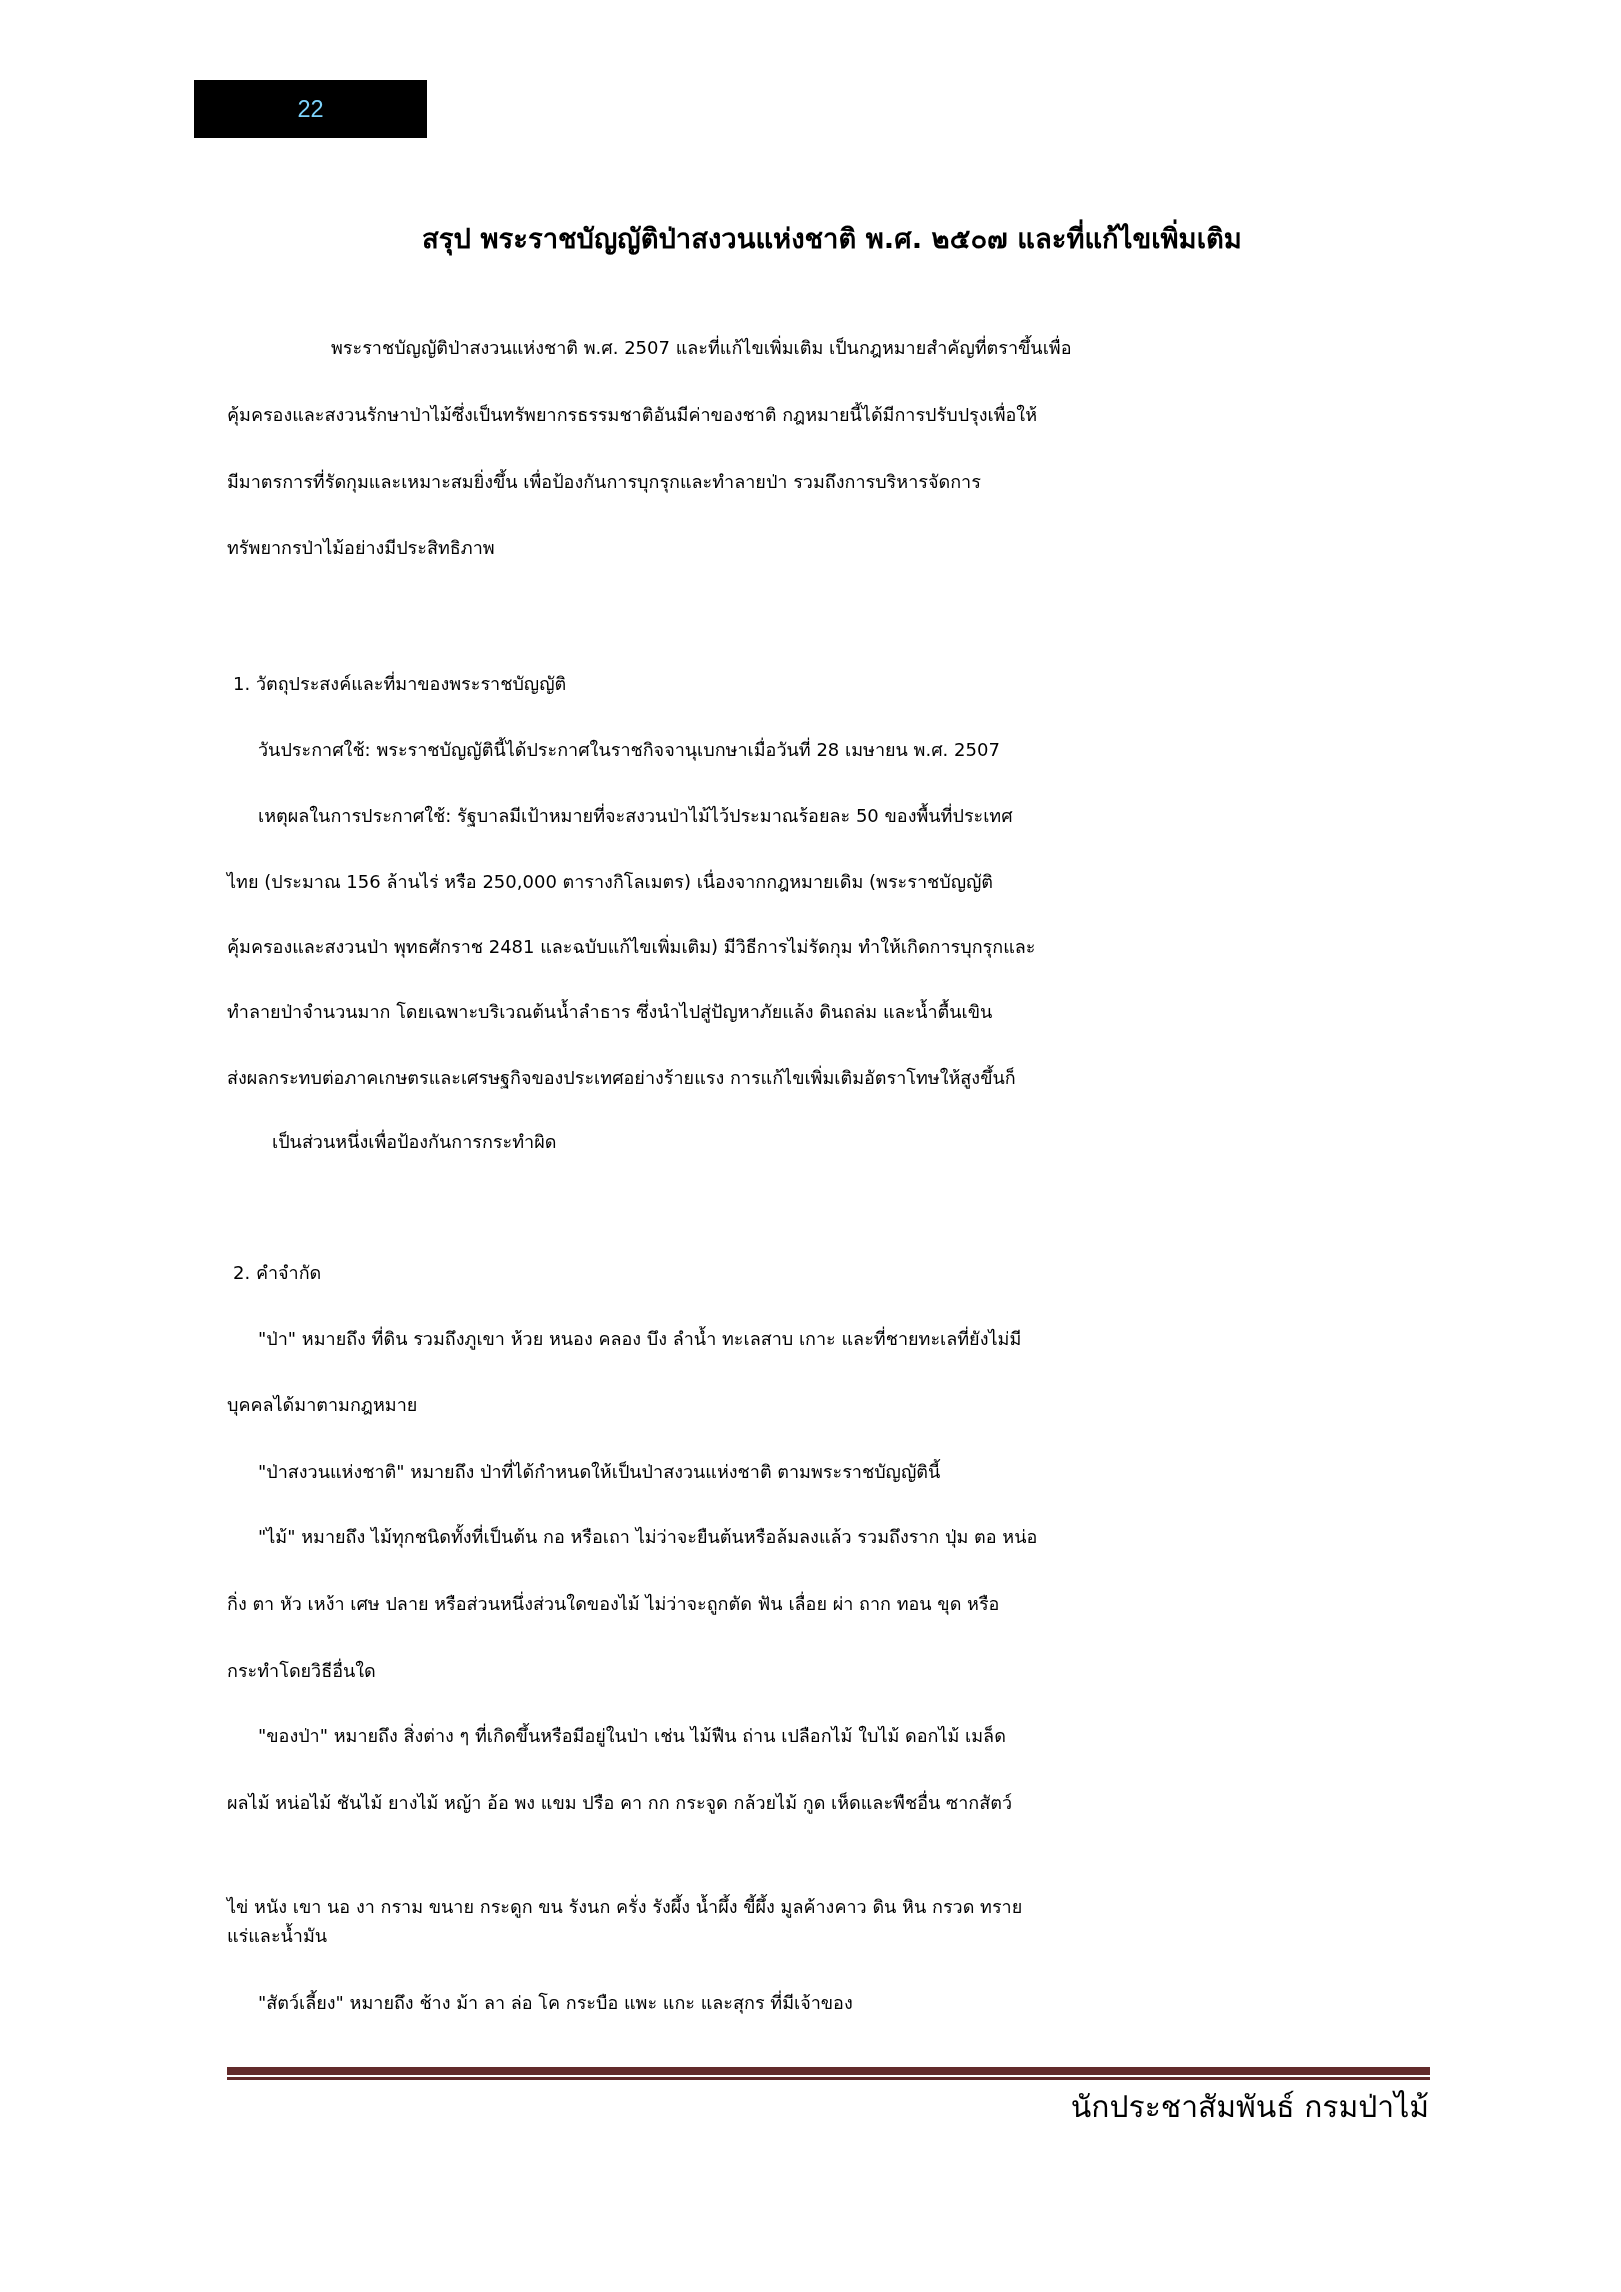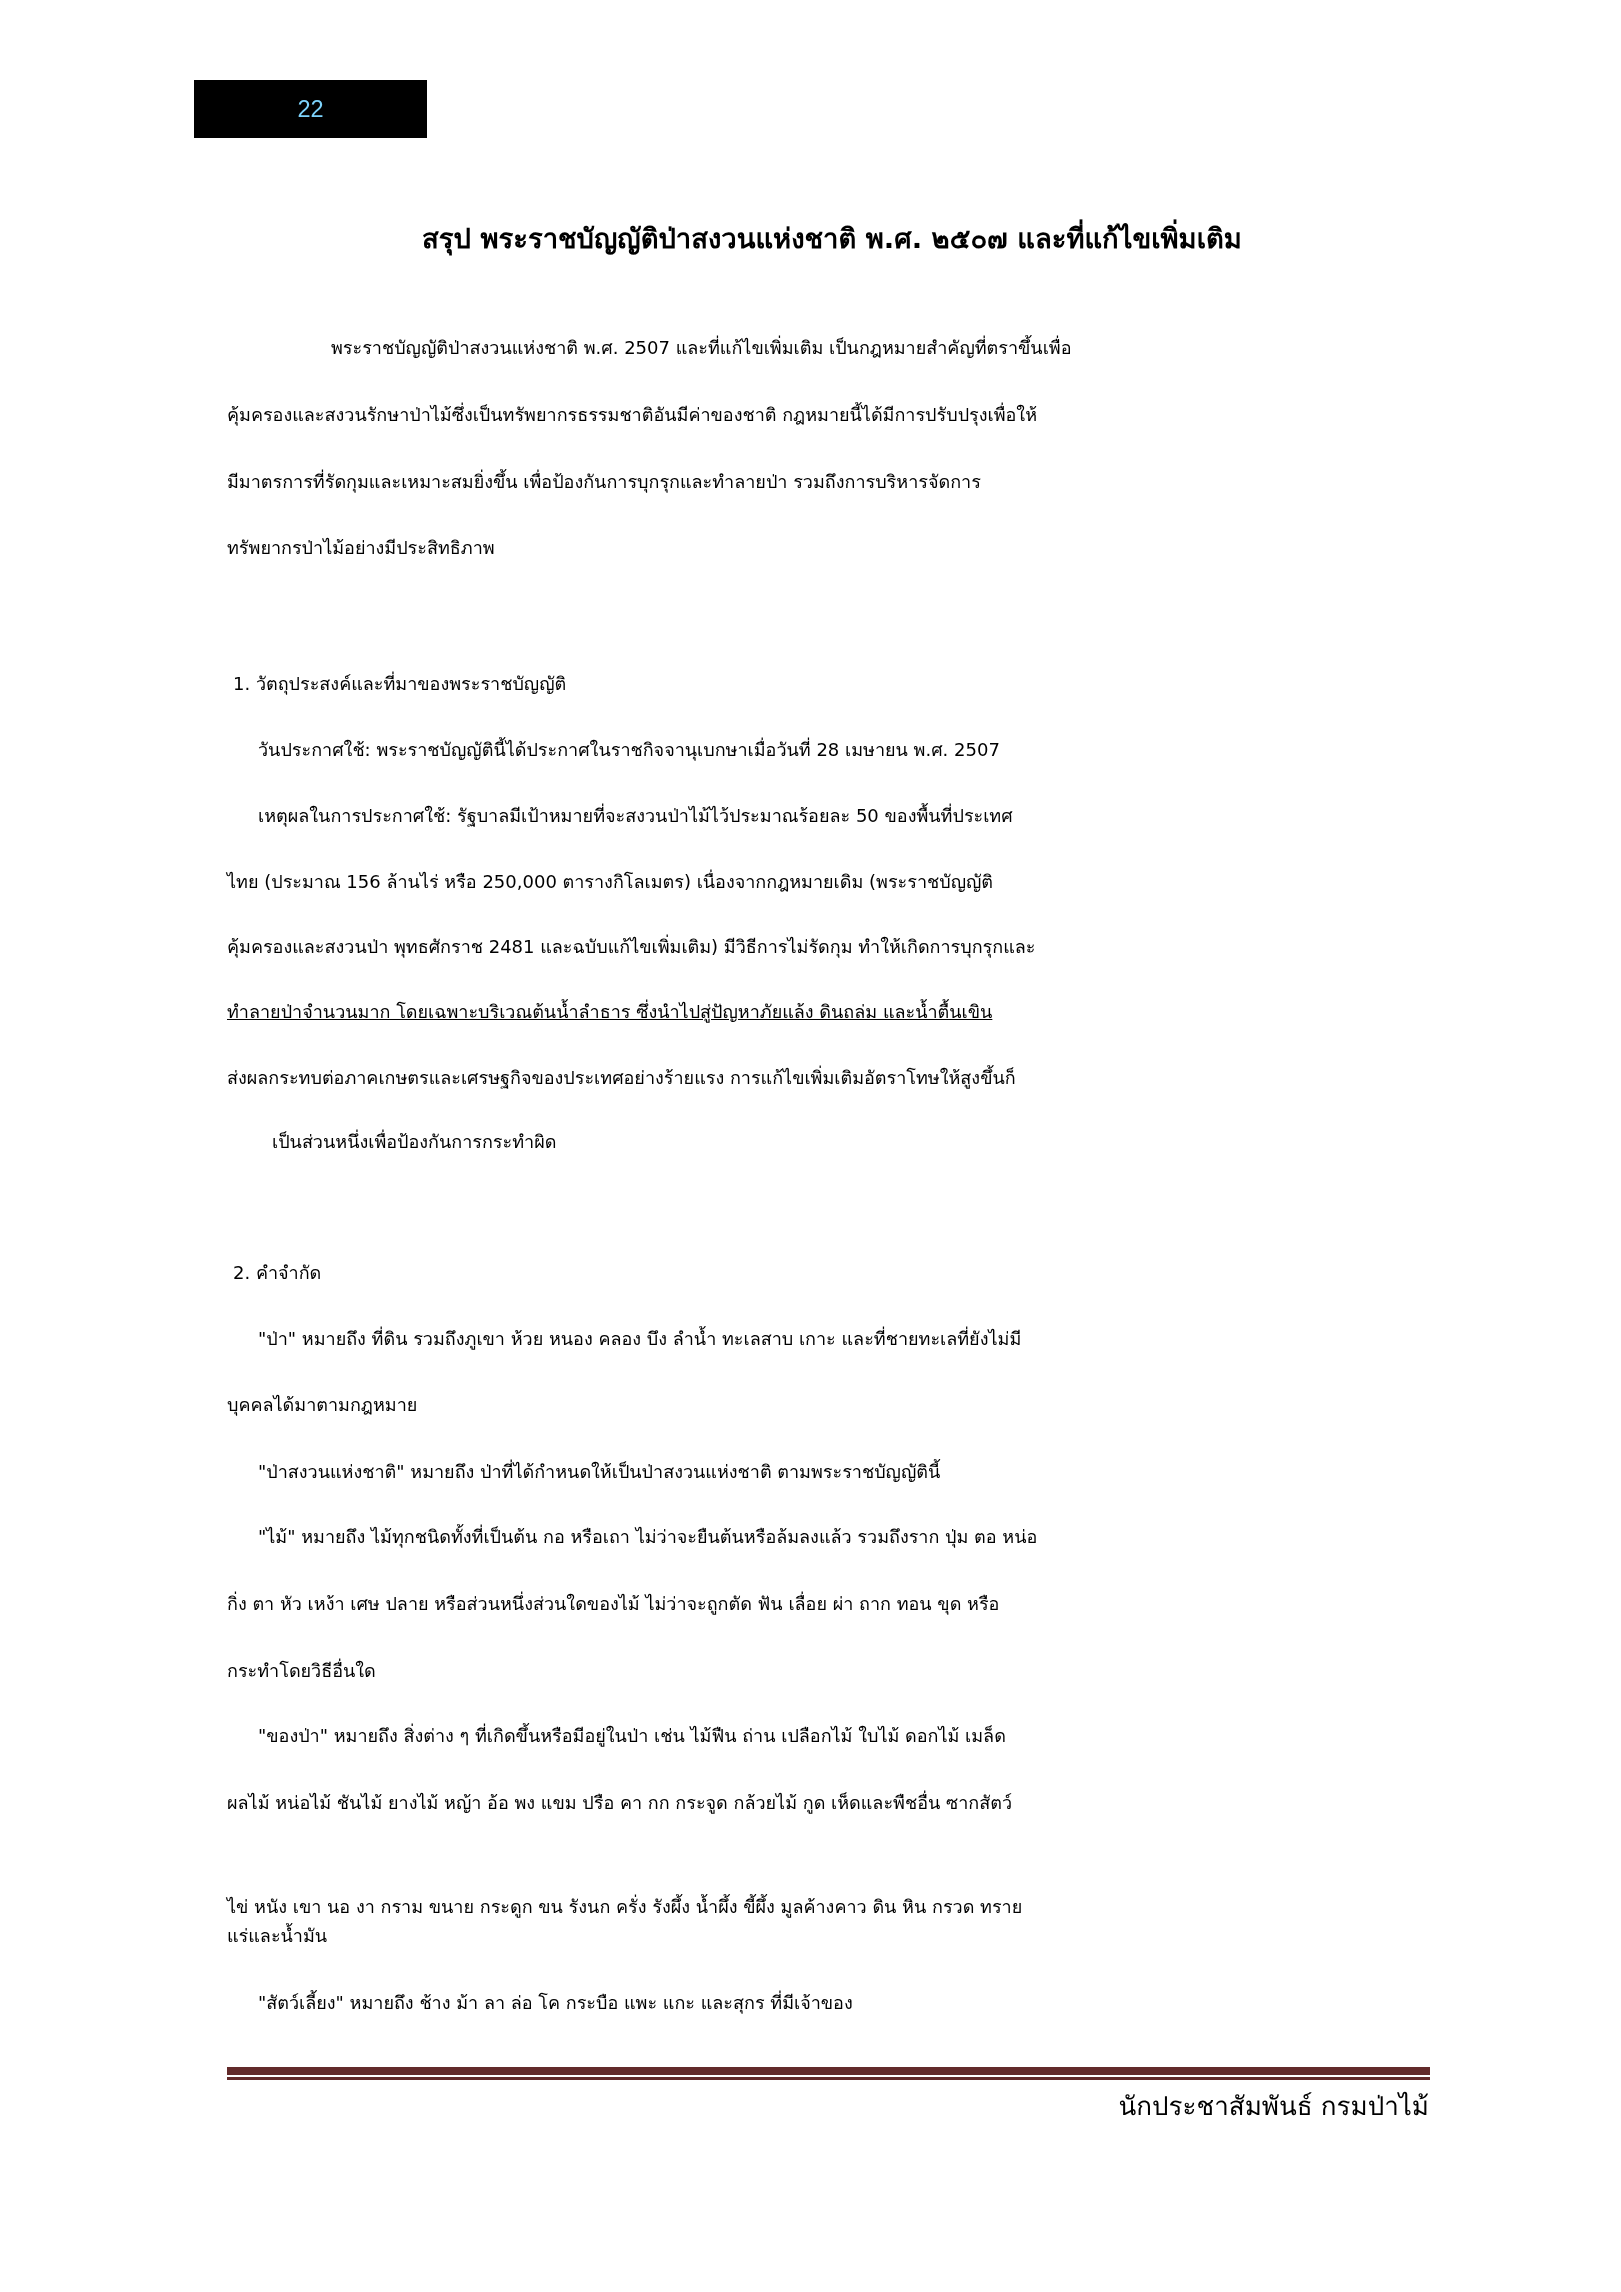--- a/index.html
+++ b/index.html
@@ -6,42 +6,42 @@
   body { width: 1621px; height: 2293px; position: relative; overflow: hidden;
          font-family: "DejaVu Sans", "Liberation Sans", sans-serif; color: #000; }
   .page-num-box { position: absolute; left: 194px; top: 80px; width: 233px; height: 58px;
                   background: #000; color: #7dd3fc; display: flex; align-items: center; justify-content: center;
                   font-size: 23.5px; font-family: "Liberation Sans", sans-serif; }
   .title { position: absolute; left: 0; width: 1664px; top: 214px; text-align: center;
            font-weight: bold; font-size: 27.4px; line-height: 49px; white-space: nowrap; }
   .line { position: absolute; height: 39px; line-height: 39px; font-size: 18px; white-space: nowrap; }
   .footer-rule-thick { position: absolute; left: 227px; width: 1203px; top: 2067px; height: 7.8px; background: #622a2a; }
   .footer-rule-thin { position: absolute; left: 227px; width: 1203px; top: 2077px; height: 2.9px; background: #622a2a; }
-  .footer-text { position: absolute; right: 192px; top: 2088px; font-size: 26px; line-height: 37px; white-space: nowrap; }
+  .footer-text { position: absolute; right: 192px; top: 2088px; font-size: 30px; line-height: 37px; white-space: nowrap; }
 </style>
 </head>
 <body>
 
 <div class="page-num-box">
   <span>22</span>
 </div>
 
 <div class="title">สรุป พระราชบัญญัติป่าสงวนแห่งชาติ พ.ศ. ๒๕๐๗ และที่แก้ไขเพิ่มเติม</div>
 
 <div id="body-lines">
     <div class="line" style="left: 331px; top: 328px;">พระราชบัญญัติป่าสงวนแห่งชาติ พ.ศ. 2507 และที่แก้ไขเพิ่มเติม เป็นกฎหมายสำคัญที่ตราขึ้นเพื่อ</div>
     <div class="line" style="left: 227px; top: 395px;">คุ้มครองและสงวนรักษาป่าไม้ซึ่งเป็นทรัพยากรธรรมชาติอันมีค่าของชาติ กฎหมายนี้ได้มีการปรับปรุงเพื่อให้</div>
     <div class="line" style="left: 227px; top: 462px;">มีมาตรการที่รัดกุมและเหมาะสมยิ่งขึ้น เพื่อป้องกันการบุกรุกและทำลายป่า รวมถึงการบริหารจัดการ</div>
     <div class="line" style="left: 227px; top: 528px;">ทรัพยากรป่าไม้อย่างมีประสิทธิภาพ</div>
     <div class="line" style="left: 233px; top: 664px;">1. วัตถุประสงค์และที่มาของพระราชบัญญัติ</div>
     <div class="line" style="left: 258px; top: 730px;">วันประกาศใช้: พระราชบัญญัตินี้ได้ประกาศในราชกิจจานุเบกษาเมื่อวันที่ 28 เมษายน พ.ศ. 2507</div>
     <div class="line" style="left: 258px; top: 796px;">เหตุผลในการประกาศใช้: รัฐบาลมีเป้าหมายที่จะสงวนป่าไม้ไว้ประมาณร้อยละ 50 ของพื้นที่ประเทศ</div>
     <div class="line" style="left: 227px; top: 862px; text-align: right;">ไทย (ประมาณ 156 ล้านไร่ หรือ 250,000 ตารางกิโลเมตร) เนื่องจากกฎหมายเดิม (พระราชบัญญัติ</div>
     <div class="line" style="left: 227px; top: 927px;">คุ้มครองและสงวนป่า พุทธศักราช 2481 และฉบับแก้ไขเพิ่มเติม) มีวิธีการไม่รัดกุม ทำให้เกิดการบุกรุกและ</div>
-    <div class="line" style="left: 227px; top: 992px; text-decoration: underline;">ทำลายป่าจำนวนมาก โดยเฉพาะบริเวณต้นน้ำลำธาร ซึ่งนำไปสู่ปัญหาภัยแล้ง ดินถล่ม และน้ำตื้นเขิน</div>
+    <div class="line" style="left: 227px; top: 992px;">ทำลายป่าจำนวนมาก โดยเฉพาะบริเวณต้นน้ำลำธาร ซึ่งนำไปสู่ปัญหาภัยแล้ง ดินถล่ม และน้ำตื้นเขิน</div>
     <div class="line" style="left: 227px; top: 1058px;">ส่งผลกระทบต่อภาคเกษตรและเศรษฐกิจของประเทศอย่างร้ายแรง การแก้ไขเพิ่มเติมอัตราโทษให้สูงขึ้นก็</div>
     <div class="line" style="left: 227px; top: 1122px; margin-left: 45px;">เป็นส่วนหนึ่งเพื่อป้องกันการกระทำผิด</div>
     <div class="line" style="left: 233px; top: 1253px;">2. คำจำกัด</div>
     <div class="line" style="left: 258px; top: 1319px;">"ป่า" หมายถึง ที่ดิน รวมถึงภูเขา ห้วย หนอง คลอง บึง ลำน้ำ ทะเลสาบ เกาะ และที่ชายทะเลที่ยังไม่มี</div>
     <div class="line" style="left: 227px; top: 1385px;">บุคคลได้มาตามกฎหมาย</div>
     <div class="line" style="left: 258px; top: 1452px;">"ป่าสงวนแห่งชาติ" หมายถึง ป่าที่ได้กำหนดให้เป็นป่าสงวนแห่งชาติ ตามพระราชบัญญัตินี้</div>
     <div class="line" style="left: 258px; top: 1517px;">"ไม้" หมายถึง ไม้ทุกชนิดทั้งที่เป็นต้น กอ หรือเถา ไม่ว่าจะยืนต้นหรือล้มลงแล้ว รวมถึงราก ปุ่ม ตอ หน่อ</div>
     <div class="line" style="left: 227px; top: 1584px;">กิ่ง ตา หัว เหง้า เศษ ปลาย หรือส่วนหนึ่งส่วนใดของไม้ ไม่ว่าจะถูกตัด ฟัน เลื่อย ผ่า ถาก ทอน ขุด หรือ</div>
     <div class="line" style="left: 227px; top: 1651px;">กระทำโดยวิธีอื่นใด</div>
     <div class="line" style="left: 258px; top: 1716px;">"ของป่า" หมายถึง สิ่งต่าง ๆ ที่เกิดขึ้นหรือมีอยู่ในป่า เช่น ไม้ฟืน ถ่าน เปลือกไม้ ใบไม้ ดอกไม้ เมล็ด</div>

